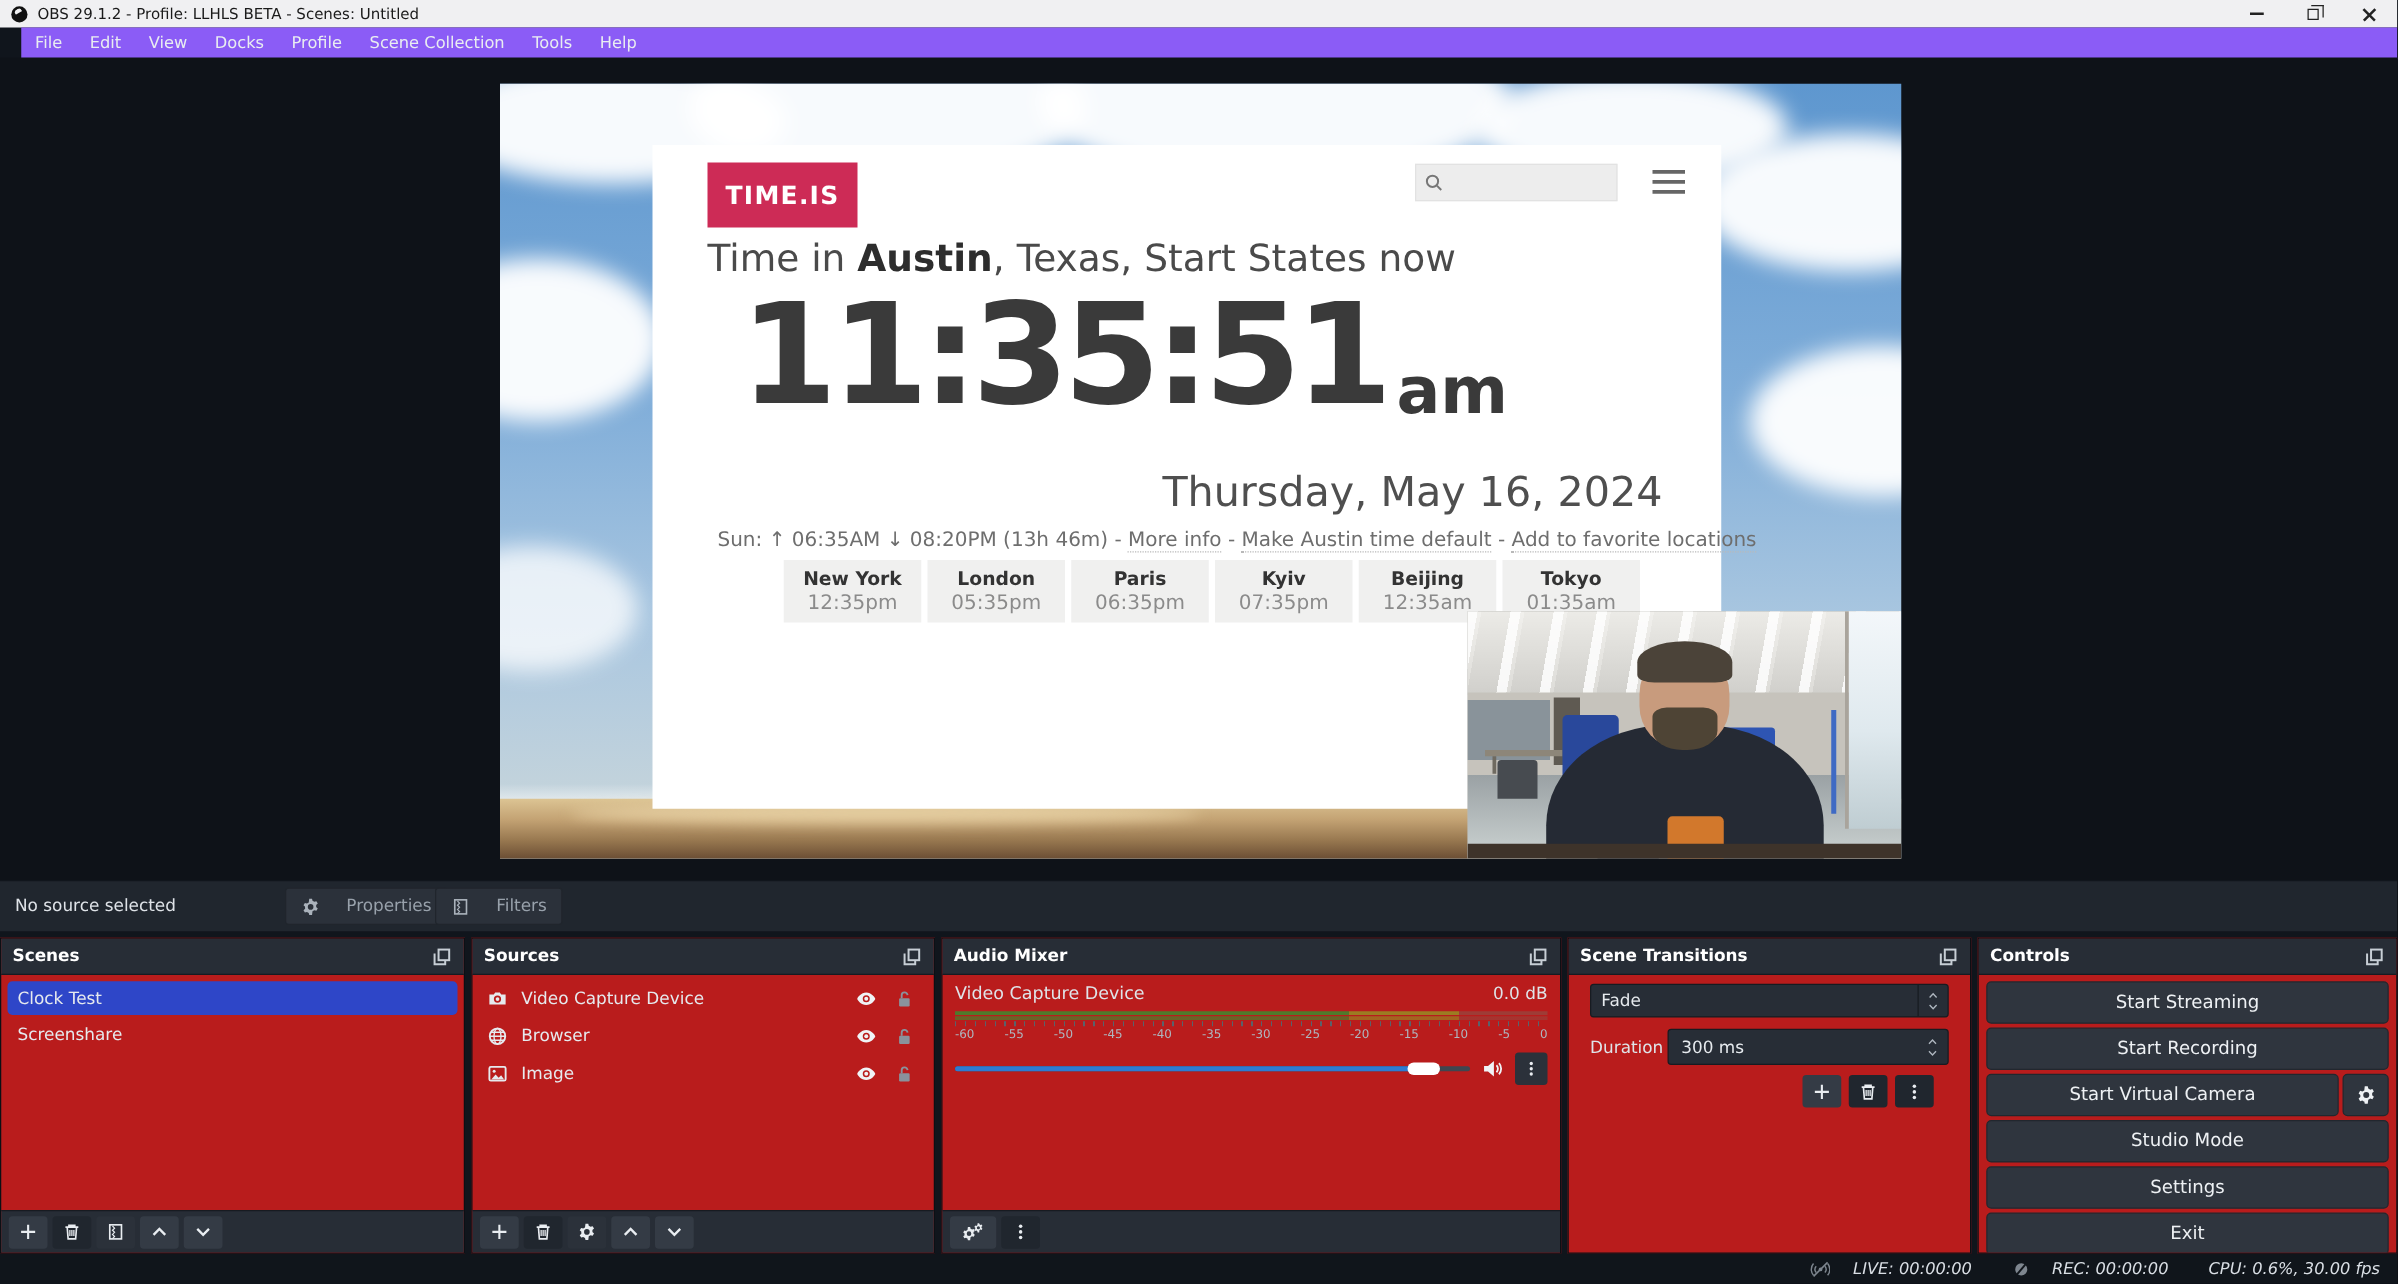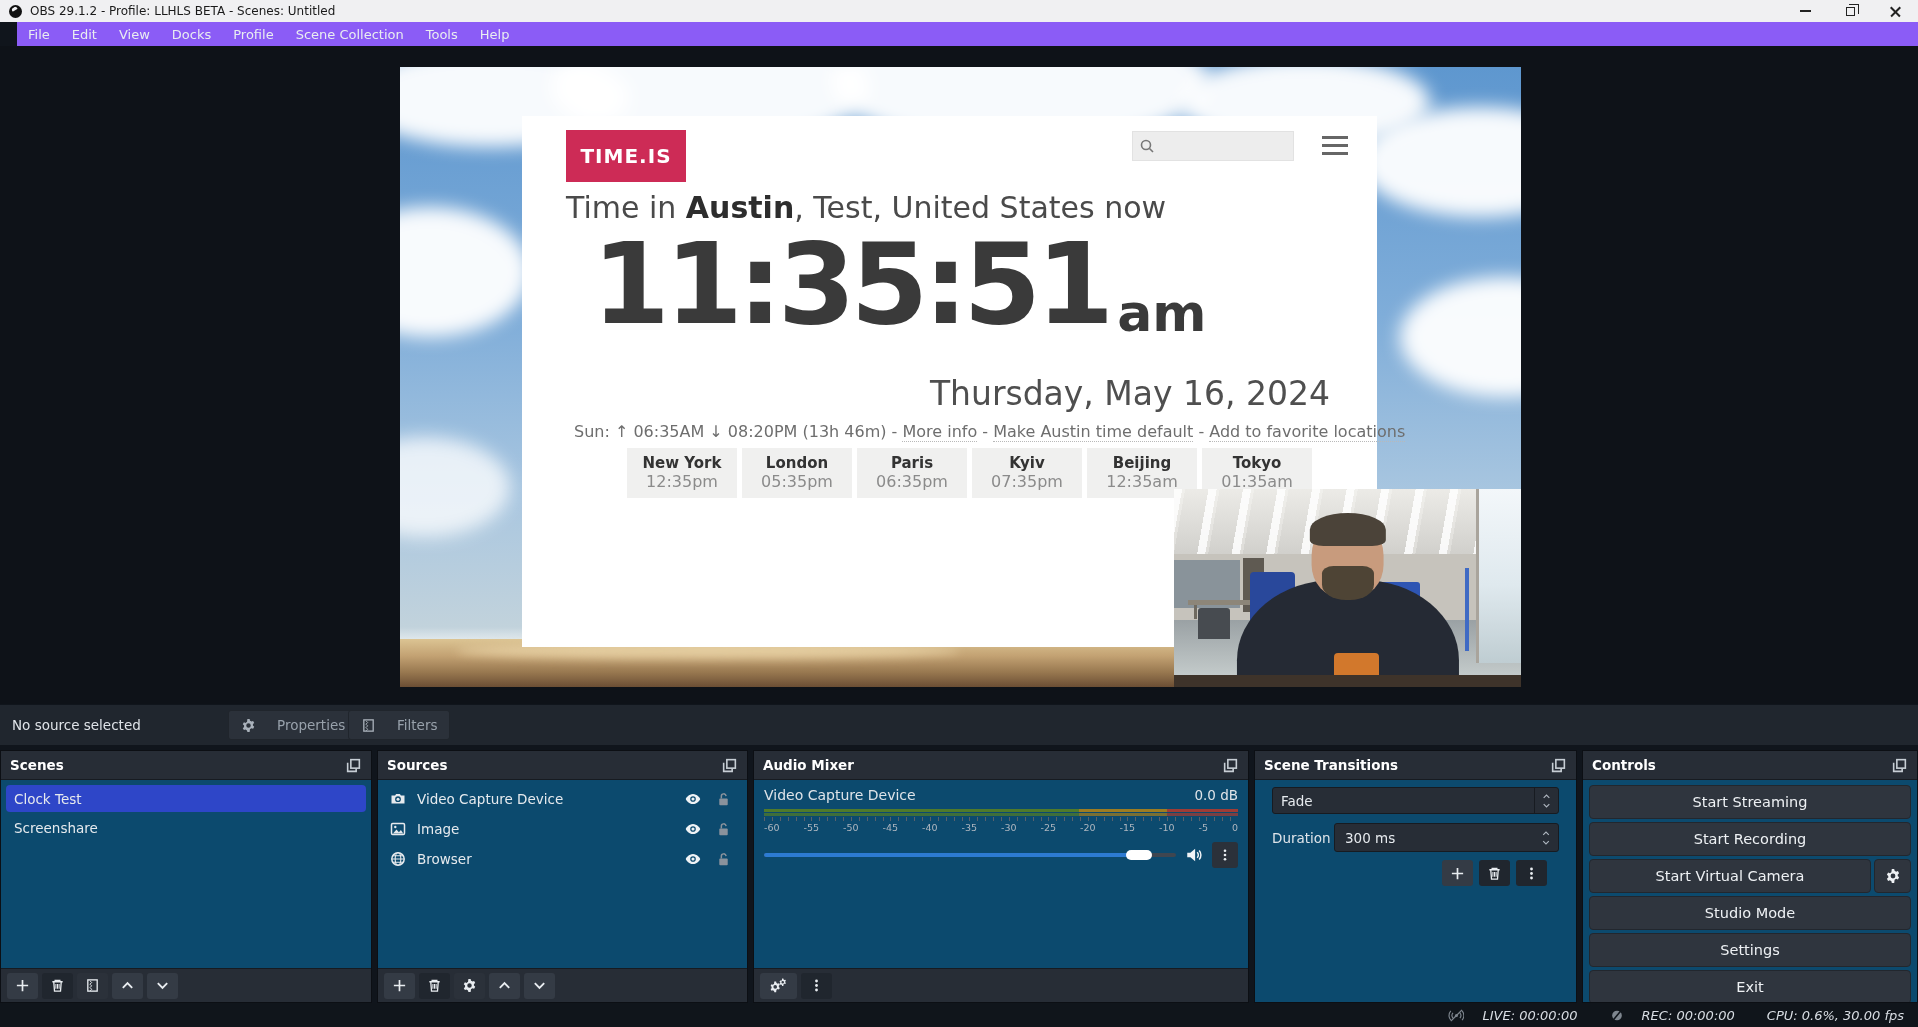--- a/index.html
+++ b/index.html
@@ -88,21 +88,21 @@
   
   .selbar { position:absolute; top:705px; left:0; right:0; height:40px; background:#20262e; display:flex; align-items:center; }
   .selbar .status { margin-left:12px; font-size:13.5px; color:#dfe3e8; }
   .sel-btn { position:absolute; height:30px; top:5px; display:flex; align-items:center; gap:21px; padding:0 12px;
     background:#2b313a; border:1px solid #20252c; border-radius:3px; color:#98a1ab; font-size:13.5px; }
   .sel-btn svg { width:15px; height:15px; color:#aab2bb; }
   .btn-props { left:228px; } .btn-filters { left:348px; }
 
   
   .docks { position:absolute; top:750px; left:0; height:253px; display:flex; gap:5px; }
-  .panel { background:#0c4a6e; border:1px solid #0c0f14; display:flex; flex-direction:column; }
+  .panel { background:#b91c1c; border:1px solid #0c0f14; display:flex; flex-direction:column; }
   .p-scenes { width:372px; } .p-sources { width:371px; } .p-mixer { width:496px; } .p-trans { width:323px; } .p-controls { width:336px; }
   .p-head { height:29px; background:#272d36; border-bottom:1px solid #171b21; display:flex; align-items:center;
     padding:0 9px; color:#fff; font-size:13.5px; font-weight:bold; flex:none; }
   .p-head svg { margin-left:auto; width:17px; height:17px; color:#c7ced5; }
   .p-body { flex:1; position:relative; padding:5px 4px; overflow:hidden; }
   .p-foot { flex:none; height:34px; background:#272d36; border-top:1px solid #171b21; display:flex; align-items:center; gap:4px; padding:0 6px; }
   .ibtn { width:31px; height:26px; border-radius:3px; display:flex; align-items:center; justify-content:center; color:#e9edf1; background:#343b45; }
   .ibtn svg { width:15px; height:15px; }
   .ibtn.dark { background:#20262e; } .ibtn.mid { background:#2b313a; }
 
@@ -295,21 +295,21 @@
           <svg style="width:16px;height:16px;color:#777">
               <use href="#i-magnifier"></use>
             </svg>
         </div>
         <div class="ti-burger">
             <div></div>
             <div></div>
             <div></div>
           </div>
         <div class="ti-heading">
-          <span>Time in </span><b>Austin</b><span>, Test, United States now</span>
+          <span>Time in </span><b>Austin</b><span>, Texas, Start States now</span>
         </div>
         <div class="ti-clock">
           <span class="ti-time">11:35:51</span>
           <span class="ti-ampm">am</span>
         </div>
         <div class="ti-date">Thursday, May 16, 2024</div>
         <div class="ti-sun">
           <span>Sun: ↑ 06:35AM ↓ 08:20PM (13h 46m) - </span><span class="lnk">More info</span><span> - </span><span class="lnk">Make Austin time default</span><span> - </span><span class="lnk">Add to favorite locations</span>
         </div>
         <div class="ti-cities">
@@ -437,36 +437,36 @@
             <span class="spacer"></span>
           <svg class="eye">
               <use href="#i-eye"></use>
             </svg>
           <svg class="lock">
               <use href="#i-unlock"></use>
             </svg>
         </div>
         <div class="src-row">
           <svg class="type">
-              <use href="#i-image"></use>
-            </svg>
-          <span>Image</span>
+              <use href="#i-globe"></use>
+            </svg>
+          <span>Browser</span>
             <span class="spacer"></span>
           <svg class="eye">
               <use href="#i-eye"></use>
             </svg>
           <svg class="lock">
               <use href="#i-unlock"></use>
             </svg>
         </div>
         <div class="src-row">
           <svg class="type">
-              <use href="#i-globe"></use>
-            </svg>
-          <span>Browser</span>
+              <use href="#i-image"></use>
+            </svg>
+          <span>Image</span>
             <span class="spacer"></span>
           <svg class="eye">
               <use href="#i-eye"></use>
             </svg>
           <svg class="lock">
               <use href="#i-unlock"></use>
             </svg>
         </div>
       </div>
       <div class="p-foot">

